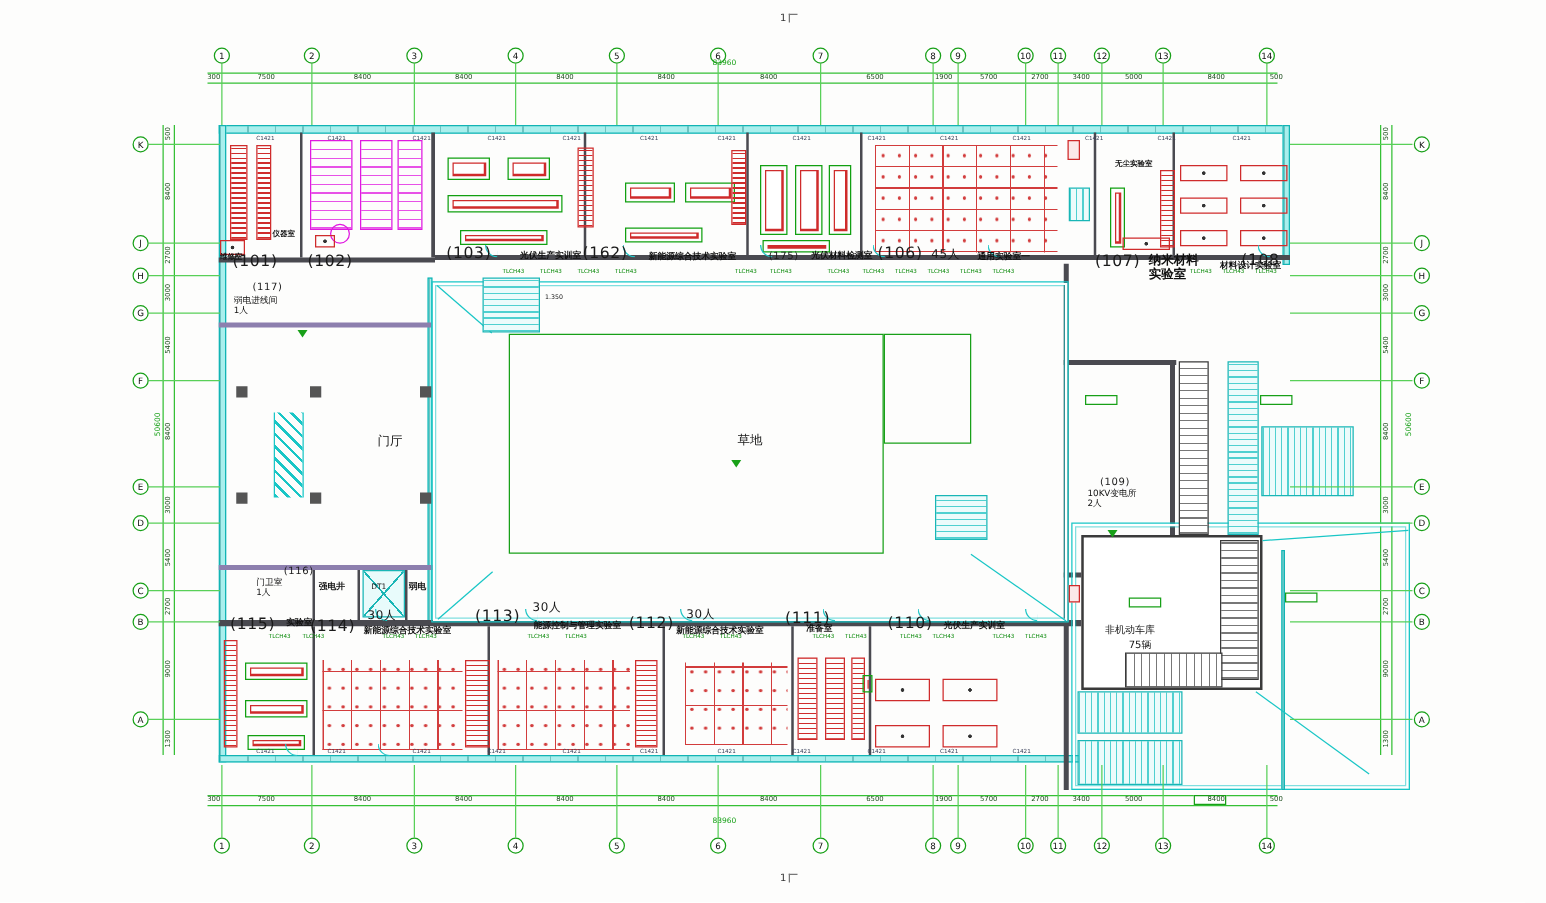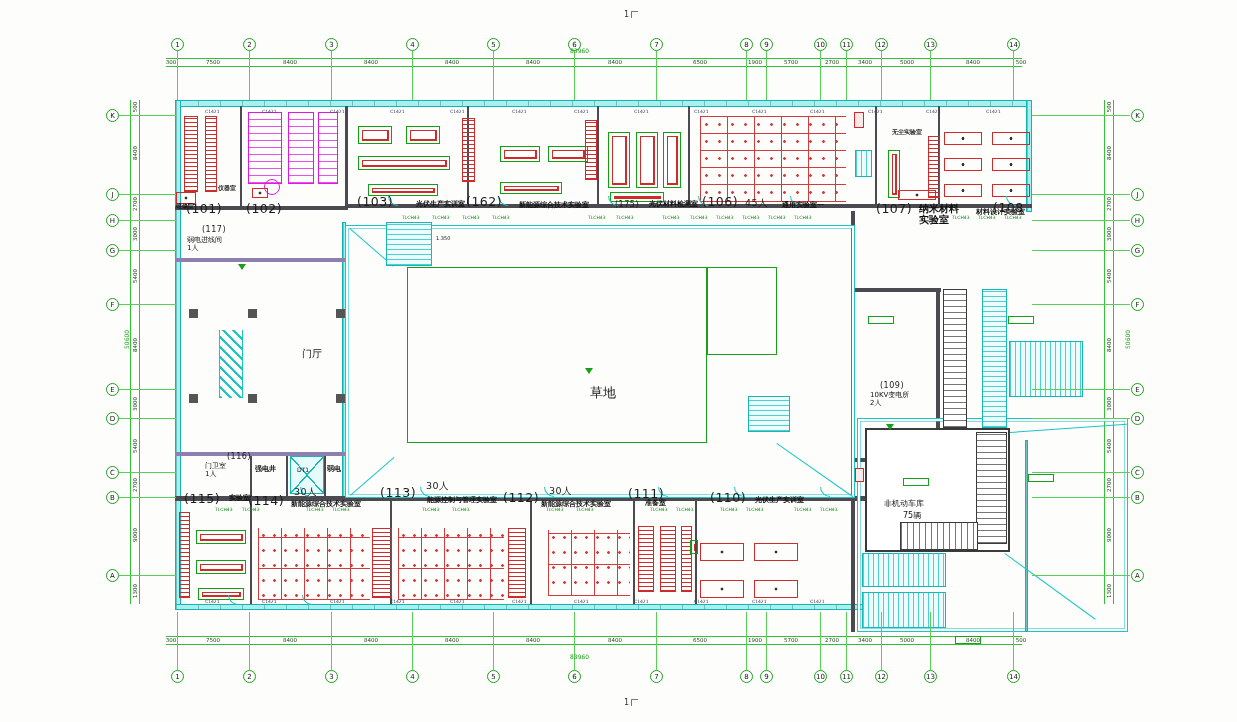--- a/index.html
+++ b/index.html
@@ -416,21 +416,21 @@
     <div class="tag d" style="left: 512px; top: 599px;">C1421</div>
     <div class="tag d" style="left: 574px; top: 599px;">C1421</div>
     <div class="tag d" style="left: 634px; top: 599px;">C1421</div>
     <div class="tag d" style="left: 694px; top: 599px;">C1421</div>
     <div class="tag d" style="left: 752px; top: 599px;">C1421</div>
     <div class="tag d" style="left: 810px; top: 599px;">C1421</div>
     <div class="lab" style="left: 176px; top: 203px; font-size: 6px; font-weight: 700; transform: none;">维修室</div>
     <div class="lab" style="left: 218px; top: 185px; font-size: 6px; font-weight: 700; transform: none;">仪器室</div>
     <div class="lab" style="left: 436px; top: 236px; font-size: 5px; font-weight: 400; transform: none;">1.350</div>
     <div class="lab" style="left: 892px; top: 129px; font-size: 6px; font-weight: 700; transform: none;">无尘实验室</div>
-    <div class="lab" style="left: 590px; top: 347px; font-size: 13px; font-weight: 400; transform: none; margin-top: 39px;">草地</div>
+    <div class="lab" style="left: 590px; top: 347px; font-size: 10px; font-weight: 400; transform: none;">草地</div>
     <div class="lab" style="left: 302px; top: 348px; font-size: 10px; font-weight: 400; transform: none;">门厅</div>
     <div class="lab" style="left: 255px; top: 465px; font-size: 7px; font-weight: 700; transform: none;">强电井</div>
     <div class="lab" style="left: 297px; top: 467px; font-size: 6px; font-weight: 400; transform: none;">DT1</div>
     <div class="lab" style="left: 327px; top: 465px; font-size: 7px; font-weight: 700; transform: none;">弱电</div>
     <div class="lab" style="left: 884px; top: 499px; font-size: 8px; font-weight: 400; transform: none;">非机动车库</div>
     <div class="lab" style="left: 903px; top: 511px; font-size: 8px; font-weight: 400; transform: none;">75辆</div>
     <div class="lab g" style="left: 570px; top: 48px; font-size: 6px; font-weight: 400; transform: none;">83960</div>
     <div class="lab g" style="left: 570px; top: 654px; font-size: 6px; font-weight: 400; transform: none;">83960</div>
     <div class="lab g" style="left: 118px; top: 336px; font-size: 6px; font-weight: 400; transform: rotate(-90deg);">50600</div>
     <div class="lab g" style="left: 1119px; top: 336px; font-size: 6px; font-weight: 400; transform: rotate(-90deg);">50600</div>

